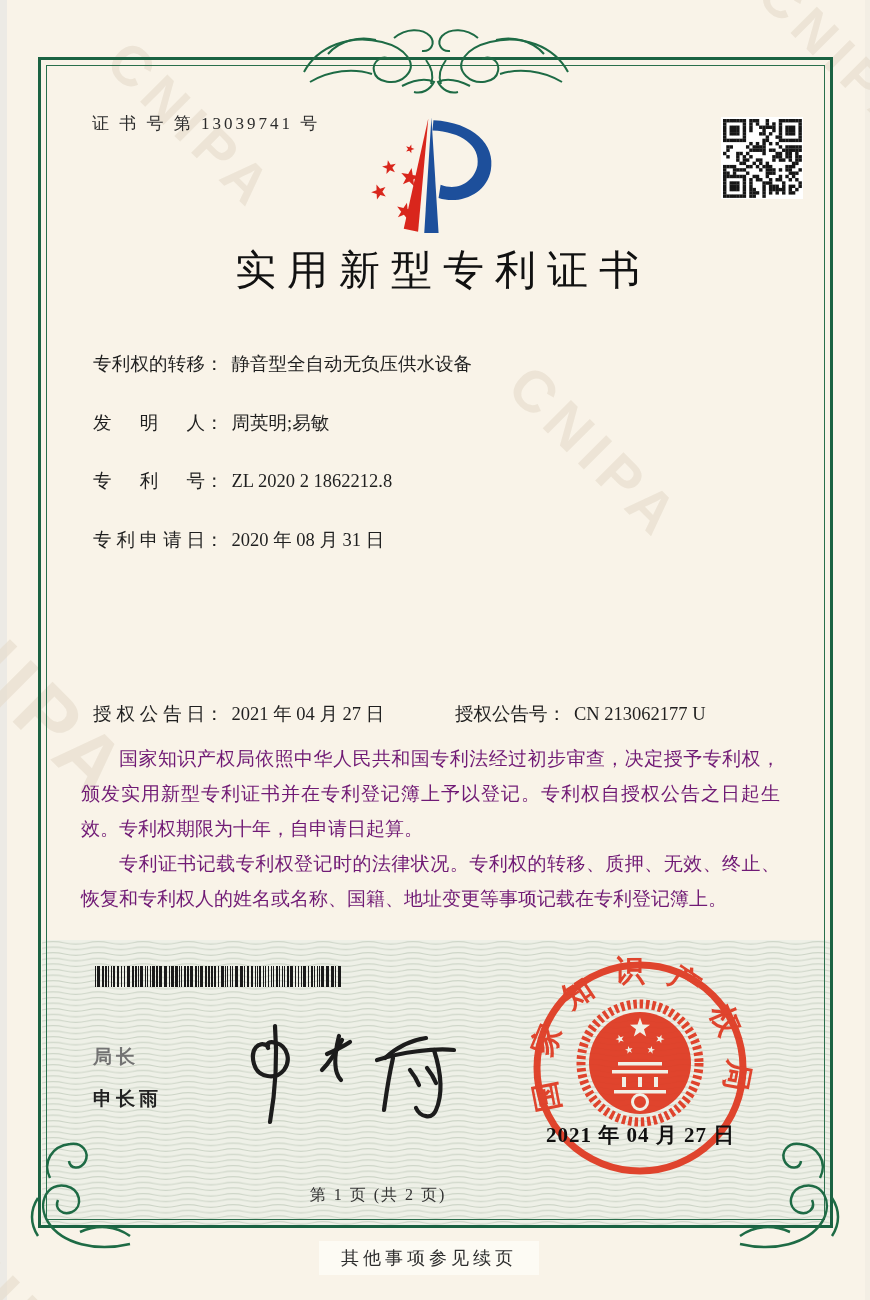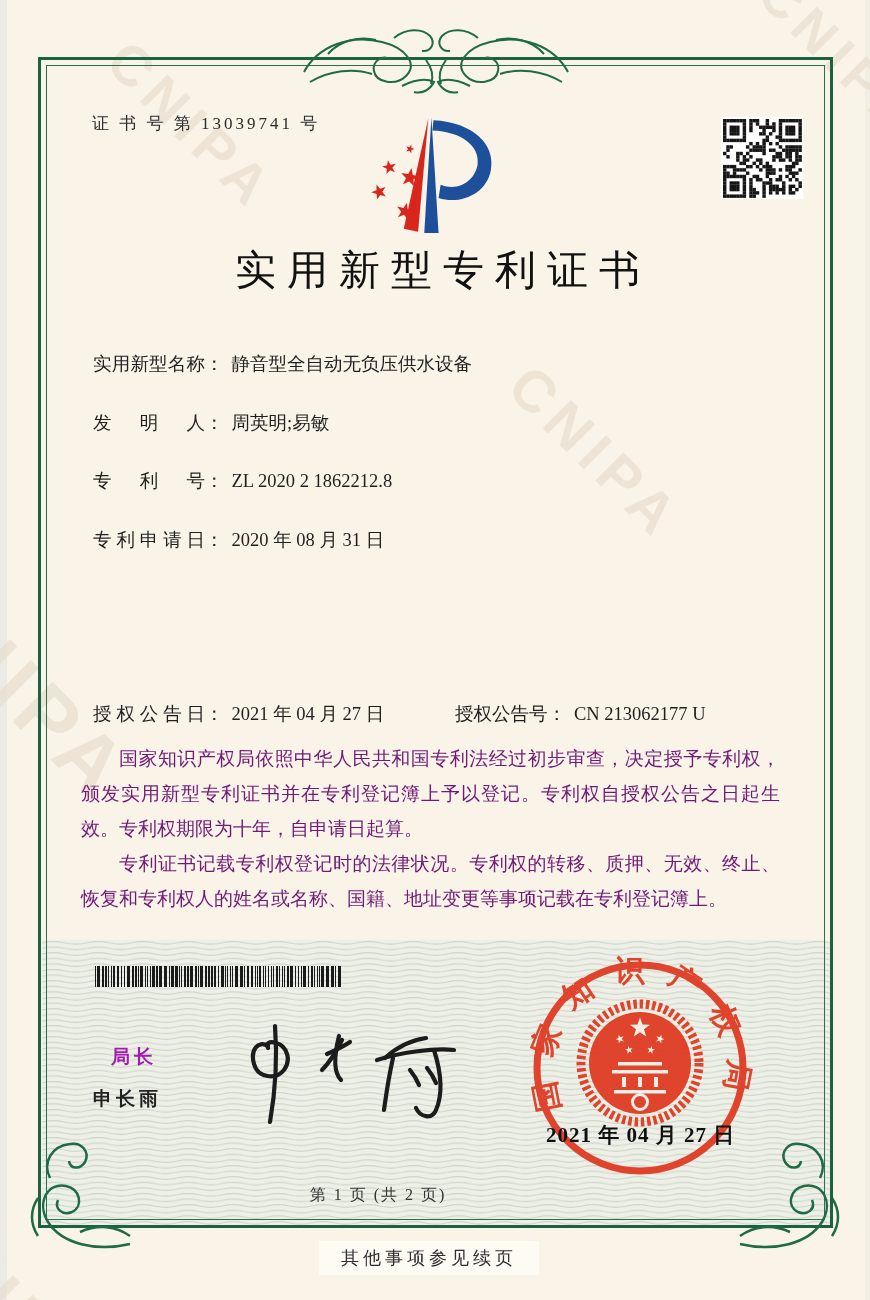--- a/index.html
+++ b/index.html
@@ -33,22 +33,22 @@
   .flabel{display:inline-block;width:112px;text-align:justify;text-align-last:justify;}
   .fval{margin-left:8px;}
   .frow2{position:absolute;left:455px;font-size:18.5px;white-space:nowrap;}
 
   .paras{position:absolute;left:81px;top:741px;width:699px;font-size:19px;
          line-height:35px;text-align:justify;color:#701a75;}
   .paras p{margin:0;text-indent:2em;}
 
   .barcode{position:absolute;left:95px;top:966px;width:247px;height:21px;}
 
-  .sig-title{position:absolute;left:111px;top:1044px;font-size:19px;font-weight:bold;
-             font-family:"Liberation Sans","DejaVu Sans",sans-serif;letter-spacing:4px;color:#a21caf;}
+  .sig-title{position:absolute;left:93px;top:1044px;font-size:19px;font-weight:bold;
+             font-family:"Liberation Sans","DejaVu Sans",sans-serif;letter-spacing:4px;color:#737373;}
   .sig-name{position:absolute;left:93px;top:1086px;font-size:19px;font-weight:bold;
             font-family:"Liberation Sans","DejaVu Sans",sans-serif;letter-spacing:4px;color:#222;}
   .signature{position:absolute;left:230px;top:1018px;width:250px;height:112px;}
 
   .seal{position:absolute;left:524px;top:950px;width:232px;height:238px;opacity:.93;}
   .seal-date{position:absolute;left:538px;top:1121px;width:205px;text-align:center;
              font-size:21px;letter-spacing:1px;color:#101010;font-weight:bold;}
 
   .pageno{position:absolute;left:0;top:1185px;width:756px;text-align:center;
           font-size:16px;letter-spacing:2px;color:#333;}
@@ -412,21 +412,21 @@
     </g>
     <g fill="#1d4f9b">
       <path d="M71,7 L64,120 L78,120 Z"></path>
       <path d="M73,10 C112,12 134,34 129,59 C125,81 100,93 78,86 L80,73 C98,80 113,69 116,54 C119,35 100,21 72,20 Z"></path>
     </g>
   </svg>
 
   <div class="title">实用新型专利证书</div>
 
   <div class="frow" style="top:351px;">
-    <span class="flabel">实用新型名称</span><span>：</span><span class="fval">静音型全自动无负压供水设备</span>
+    <span class="flabel">专利权的转移</span><span>：</span><span class="fval">静音型全自动无负压供水设备</span>
   </div>
   <div class="frow" style="top:410px;">
     <span class="flabel">发明人</span><span>：</span><span class="fval">周英明;易敏</span>
   </div>
   <div class="frow" style="top:468px;">
     <span class="flabel">专利号</span><span>：</span><span class="fval">ZL 2020 2 1862212.8</span>
   </div>
   <div class="frow" style="top:527px;">
     <span class="flabel">专利申请日</span><span>：</span><span class="fval">2020 年 08 月 31 日</span>
   </div>

